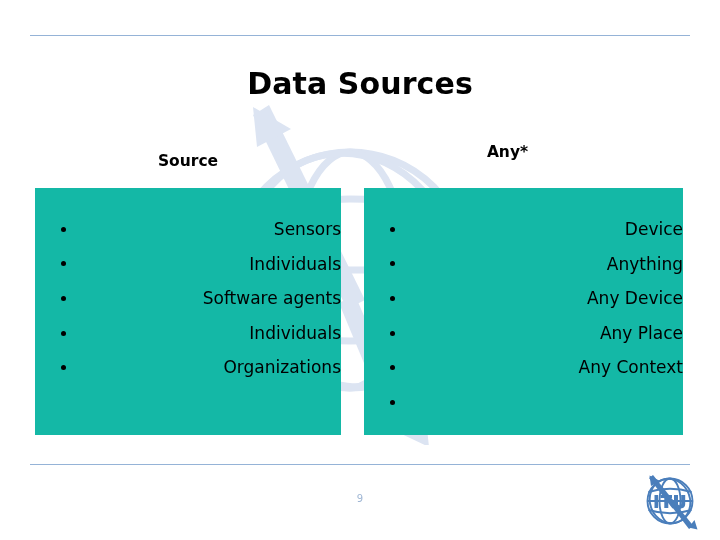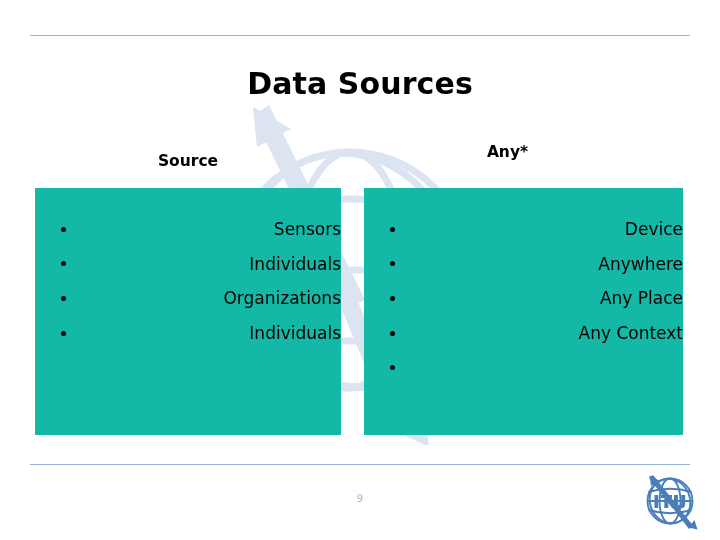--- a/index.html
+++ b/index.html
@@ -171,38 +171,46 @@
       <li class="bullet-item">
         <span class="dot"></span>
         <span>Sensors</span>
       </li>
       <li class="bullet-item">
         <span class="dot"></span>
         <span>Individuals</span>
       </li>
       <li class="bullet-item">
         <span class="dot"></span>
+        <span>Software agents</span>
+      </li>
+      <li class="bullet-item">
+        <span class="dot"></span>
+        <span>Individuals</span>
+      </li>
+      <li class="bullet-item">
+        <span class="dot"></span>
         <span>Organizations</span>
-      </li>
-      <li class="bullet-item">
-        <span class="dot"></span>
-        <span>Individuals</span>
       </li>
     </ul>
   </div>
 
   <div class="panel panel-right">
     <ul class="bullet-list">
       <li class="bullet-item">
         <span class="dot"></span>
         <span>Device</span>
       </li>
       <li class="bullet-item">
         <span class="dot"></span>
-        <span>Anywhere</span>
+        <span>Anything</span>
+      </li>
+      <li class="bullet-item">
+        <span class="dot"></span>
+        <span>Any Device</span>
       </li>
       <li class="bullet-item">
         <span class="dot"></span>
         <span>Any Place</span>
       </li>
       <li class="bullet-item">
         <span class="dot"></span>
         <span>Any Context</span>
       </li>
       <li class="bullet-item">

